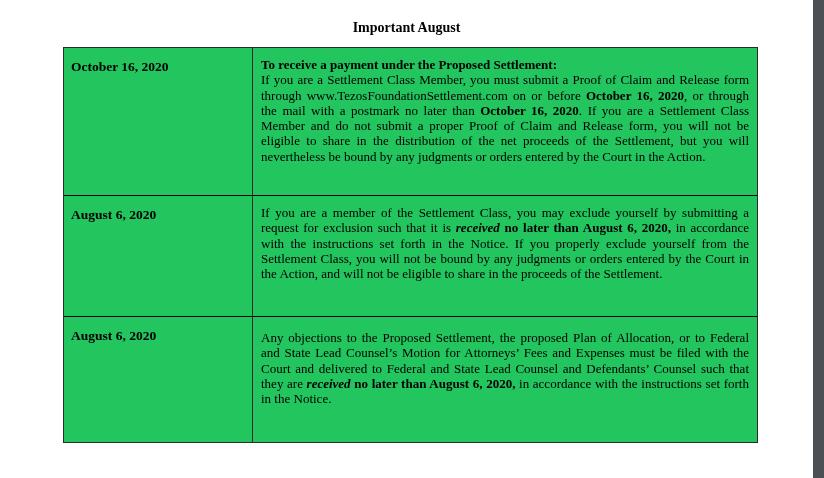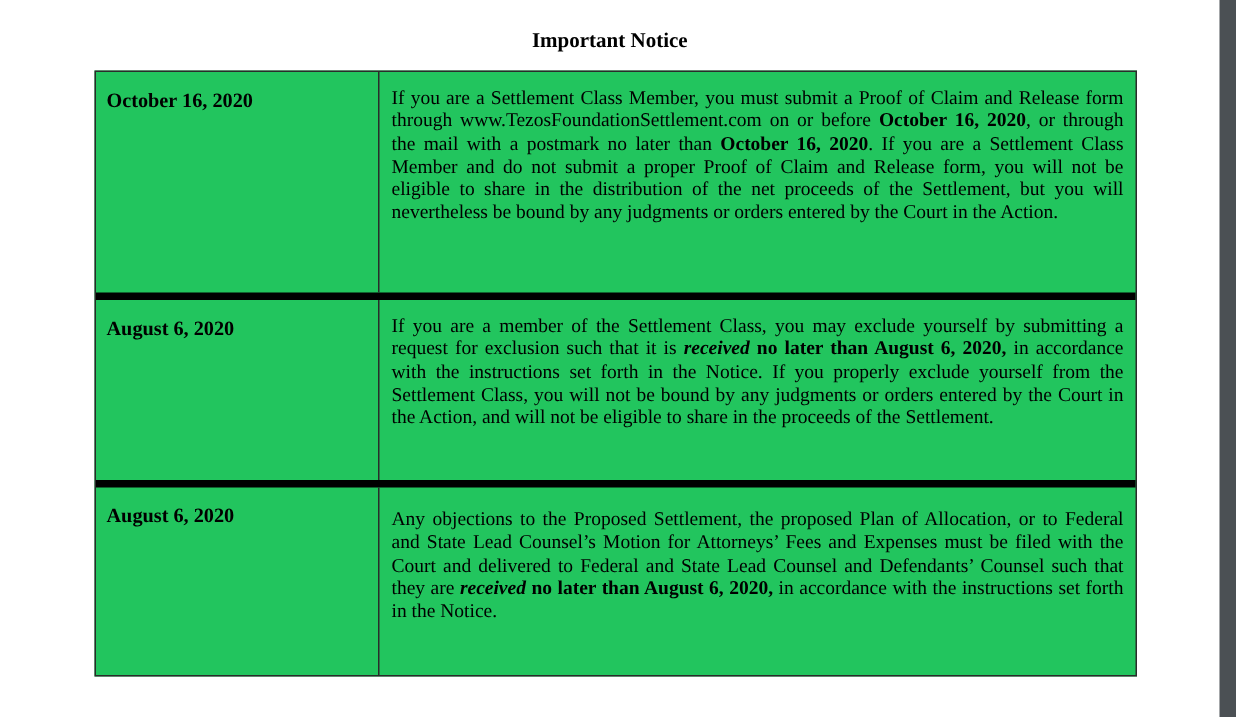--- a/index.html
+++ b/index.html
@@ -28,21 +28,21 @@
   .dates-table {
     position: absolute;
     left: 63px;
     top: 47px;
     width: 693px;
     border: 1.5px solid #2b2b2b;
     background: #22c55e;
   }
   .t-row {
     display: flex;
-    border-top: 5px solid #000000;
+    border-top: 1px solid #000000;
   }
   .t-row:first-child { border-top: none; }
   .t-row.r1 .cell { height: 147px; }
   .t-row.r2 .cell { height: 120px; }
   .t-row.r3 .cell { height: 125px; }
   .cell { box-sizing: border-box; overflow: hidden; }
   .cell-date {
     width: 189px;
     flex: 0 0 189px;
     border-right: 1.5px solid #2b2b2b;
@@ -68,27 +68,28 @@
     top: 0;
     right: 0;
     width: 11px;
     height: 478px;
     background: #4b5054;
   }
 </style>
 </head>
 <body>
 
-<div class="page-title">Important Notice</div>
+<div class="page-title">Important August</div>
 
 <div class="dates-table">
 
   <div class="t-row r1">
     <div class="cell cell-date">October 16, 2020</div>
     <div class="cell cell-content">
+      <div class="cell-heading">To receive a payment under the Proposed Settlement:</div>
       <div class="cell-body"><span>If you are a Settlement Class Member, you must submit a Proof of Claim and Release form through www.TezosFoundationSettlement.com on or before </span><span style="font-weight: bold;">October 16, 2020</span><span>, or through the mail with a postmark no later than </span><span style="font-weight: bold;">October 16, 2020</span><span>. If you are a Settlement Class Member and do not submit a proper Proof of Claim and Release form, you will not be eligible to share in the distribution of the net proceeds of the Settlement, but you will nevertheless be bound by any judgments or orders entered by the Court in the Action.</span></div>
     </div>
   </div>
 
   <div class="t-row r2">
     <div class="cell cell-date">August 6, 2020</div>
     <div class="cell cell-content">
       <div class="cell-body"><span>If you are a member of the Settlement Class, you may exclude yourself by submitting a request for exclusion such that it is </span><span style="font-weight: bold; font-style: italic;">received </span><span style="font-weight: bold;">no later than August 6, 2020,</span><span> in accordance with the instructions set forth in the Notice. If you properly exclude yourself from the Settlement Class, you will not be bound by any judgments or orders entered by the Court in the Action, and will not be eligible to share in the proceeds of the Settlement.</span></div>
     </div>
   </div>

